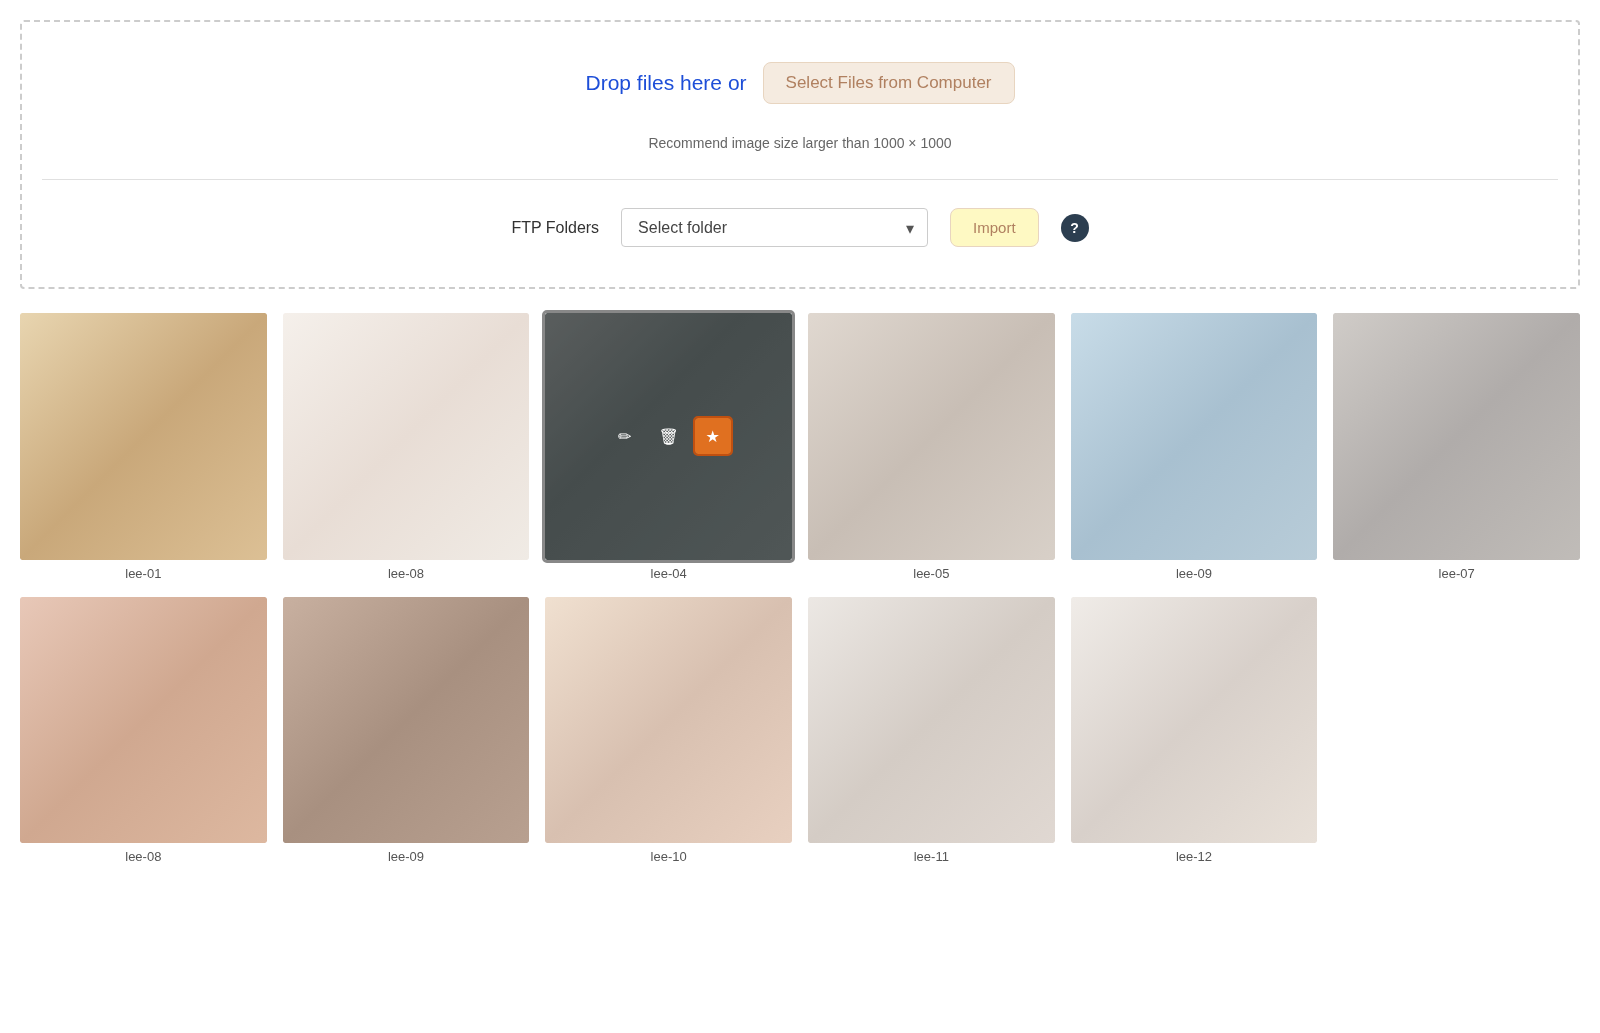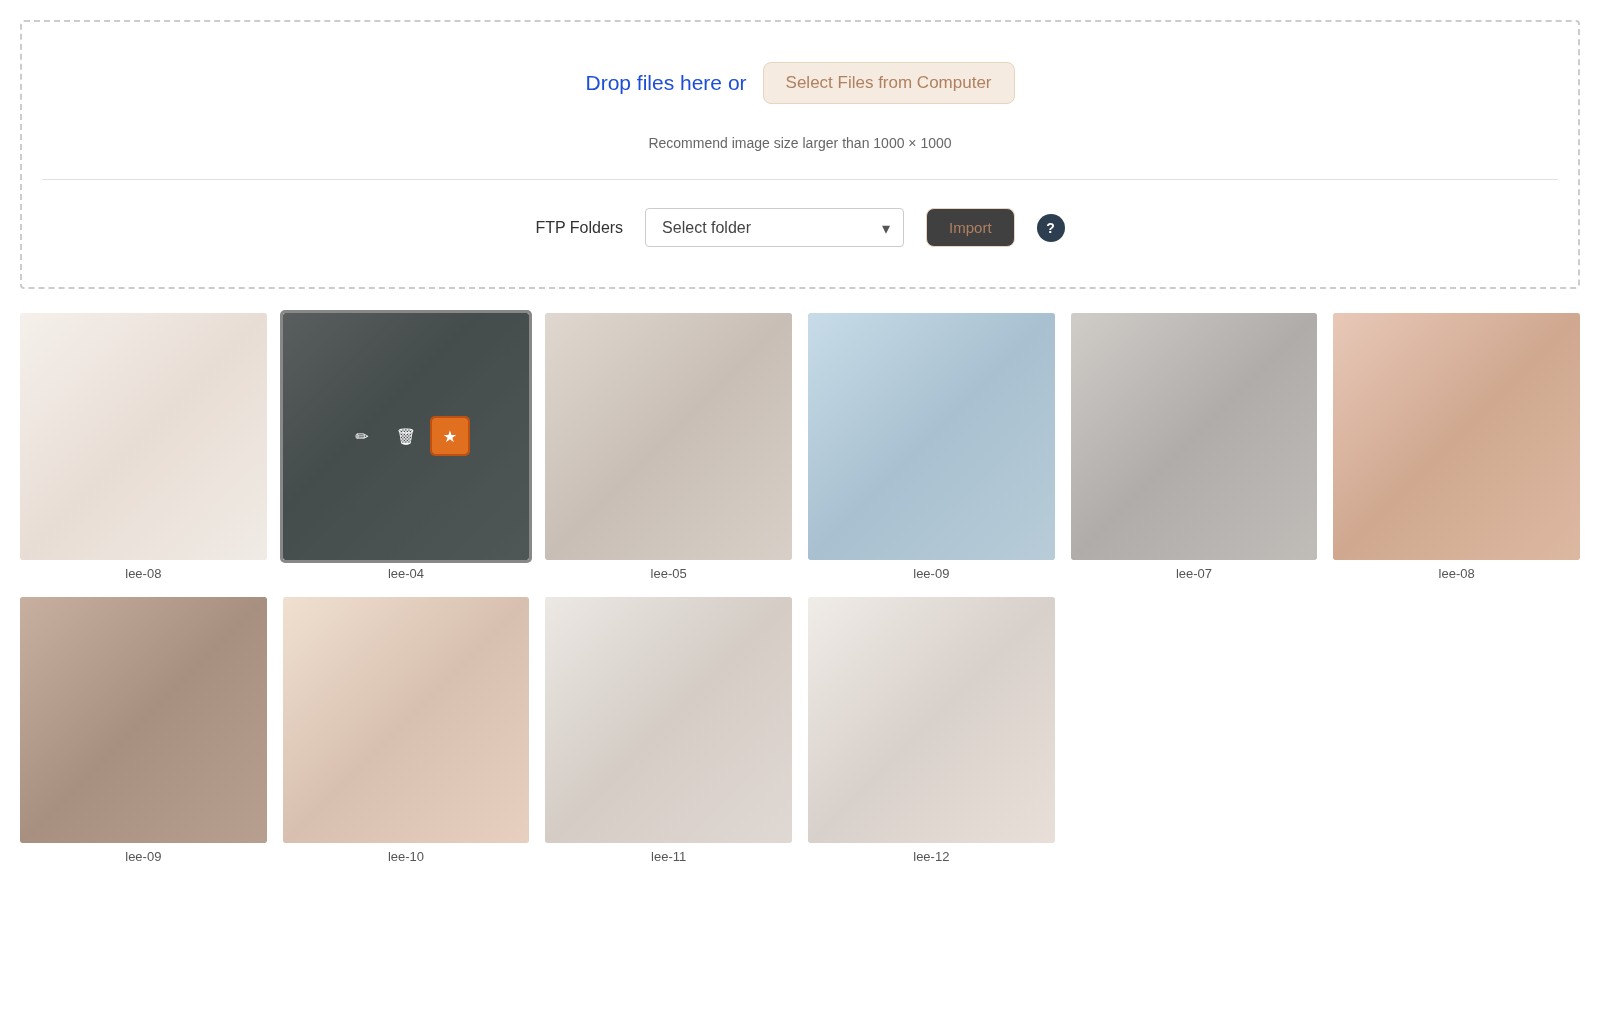--- a/index.html
+++ b/index.html
@@ -72,21 +72,21 @@
 
     .folder-select {
       appearance: none;
       -webkit-appearance: none;
       background: #fff;
       border: 1.5px solid #ccc;
       border-radius: 4px;
       padding: 10px 40px 10px 16px;
       font-size: 16px;
       color: #444;
-      width: 259px;
+      width: 307px;
       cursor: pointer;
       background-image: none;
       position: relative;
     }
 
     .folder-select-wrapper {
       position: relative;
       display: inline-block;
     }
 
@@ -95,21 +95,21 @@
       position: absolute;
       right: 14px;
       top: 50%;
       transform: translateY(-50%);
       color: #555;
       pointer-events: none;
       font-size: 16px;
     }
 
     .import-btn {
-      background: #404040;
+      background: #fef9c3;
       border: 1.5px solid #e8d5c0;
       border-radius: 8px;
       padding: 10px 22px;
       font-size: 15px;
       color: #b08060;
       cursor: pointer;
     }
 
     .help-icon {
       width: 28px;
@@ -236,20 +236,27 @@
       </select>
     </div>
     <button class="import-btn">Import</button>
     <div class="help-icon">?</div>
   </div>
 </div>
 
 <div class="image-grid" id="image-grid">
     <div class="image-item">
       <div class="image-thumb-wrapper">
+        <div class="thumb-bg thumb-1"></div>
+
+      </div>
+      <div class="image-label">lee-01</div>
+    </div>
+    <div class="image-item">
+      <div class="image-thumb-wrapper">
         <div class="thumb-bg thumb-3"></div>
 
       </div>
       <div class="image-label">lee-08</div>
     </div>
     <div class="image-item active">
       <div class="image-thumb-wrapper">
         <div class="thumb-bg thumb-4"></div>
 
         <div class="thumb-overlay">

